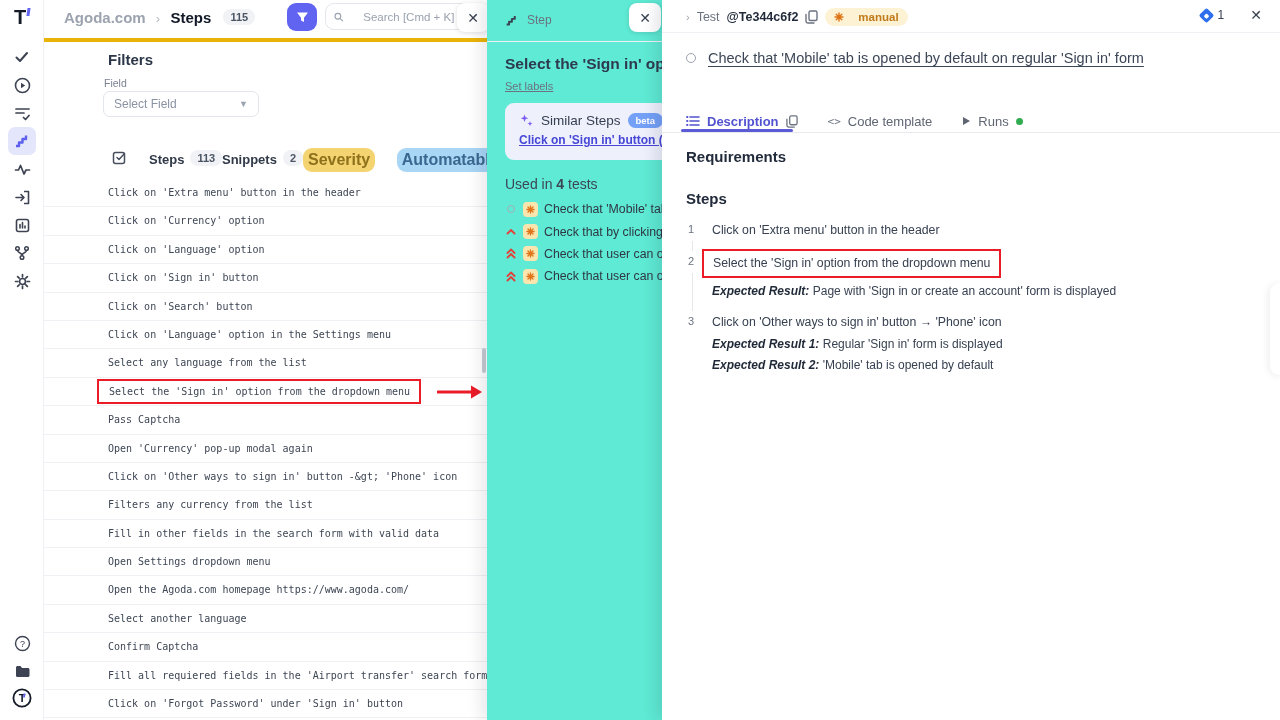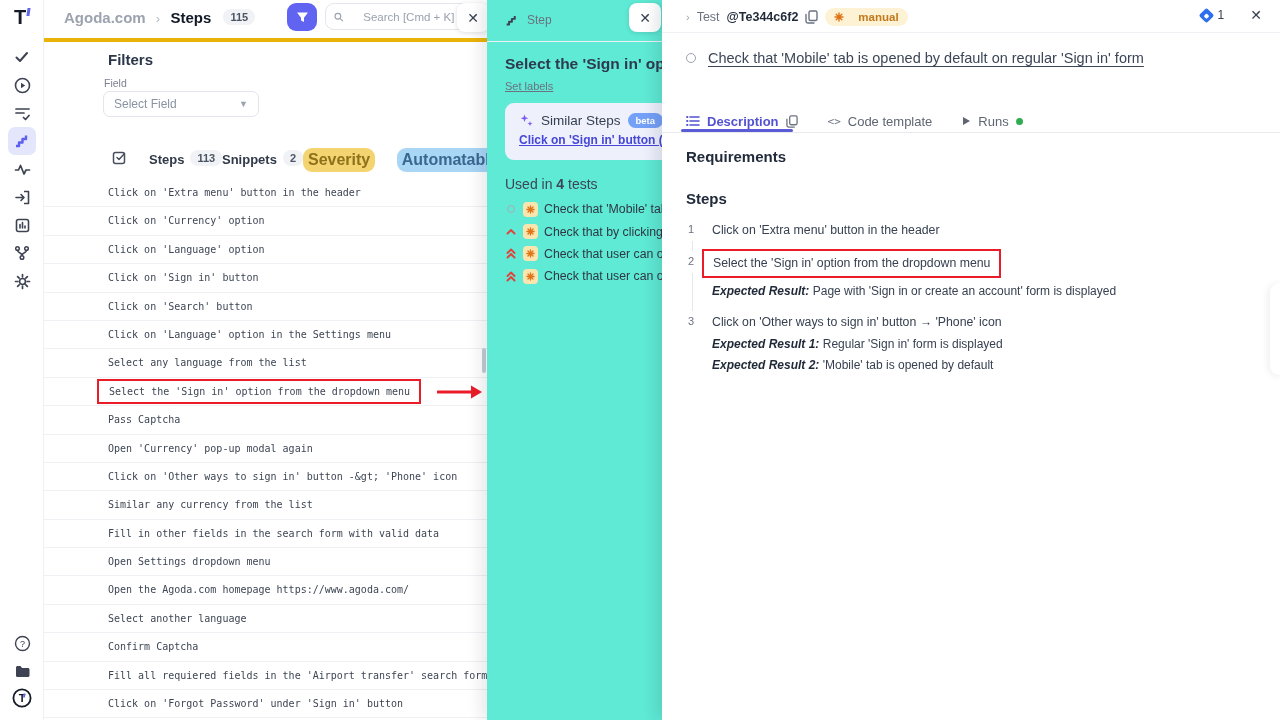--- a/index.html
+++ b/index.html
@@ -278,21 +278,21 @@
     <li class="row"><span class="rowtxt">Click on 'Search' button</span></li>
     <li class="row"><span class="rowtxt">Click on 'Language' option in the Settings menu</span></li>
     <li class="row"><span class="rowtxt">Select any language from the list</span></li>
     <li class="row hl"><span class="rowtxt">Select the 'Sign in' option from the dropdown menu</span><svg class="arrow-svg" width="46" height="16" viewBox="0 0 46 16">
           <path d="M1 8h34" stroke="#ea1c28" stroke-width="3.2" stroke-linecap="round"></path>
           <path d="M34 1.5L45 8l-11 6.5z" fill="#ea1c28"></path>
         </svg></li>
     <li class="row"><span class="rowtxt">Pass Captcha</span></li>
     <li class="row"><span class="rowtxt">Open 'Currency' pop-up modal again</span></li>
     <li class="row"><span class="rowtxt">Click on 'Other ways to sign in' button -&amp;gt; 'Phone' icon</span></li>
-    <li class="row"><span class="rowtxt">Similar any currency from the list</span></li>
+    <li class="row"><span class="rowtxt">Filters any currency from the list</span></li>
     <li class="row"><span class="rowtxt">Fill in other fields in the search form with valid data</span></li>
     <li class="row"><span class="rowtxt">Open Settings dropdown menu</span></li>
     <li class="row"><span class="rowtxt">Open the Agoda.com homepage https://www.agoda.com/</span></li>
     <li class="row"><span class="rowtxt">Select another language</span></li>
     <li class="row"><span class="rowtxt">Confirm Captcha</span></li>
     <li class="row"><span class="rowtxt">Fill all requiered fields in the 'Airport transfer' search form with valid data</span></li>
     <li class="row"><span class="rowtxt">Click on 'Forgot Password' under 'Sign in' button</span></li>
   </ul>
   <div class="thumb" style="right:1px;top:348px;height:25px;"></div>
 </section>

